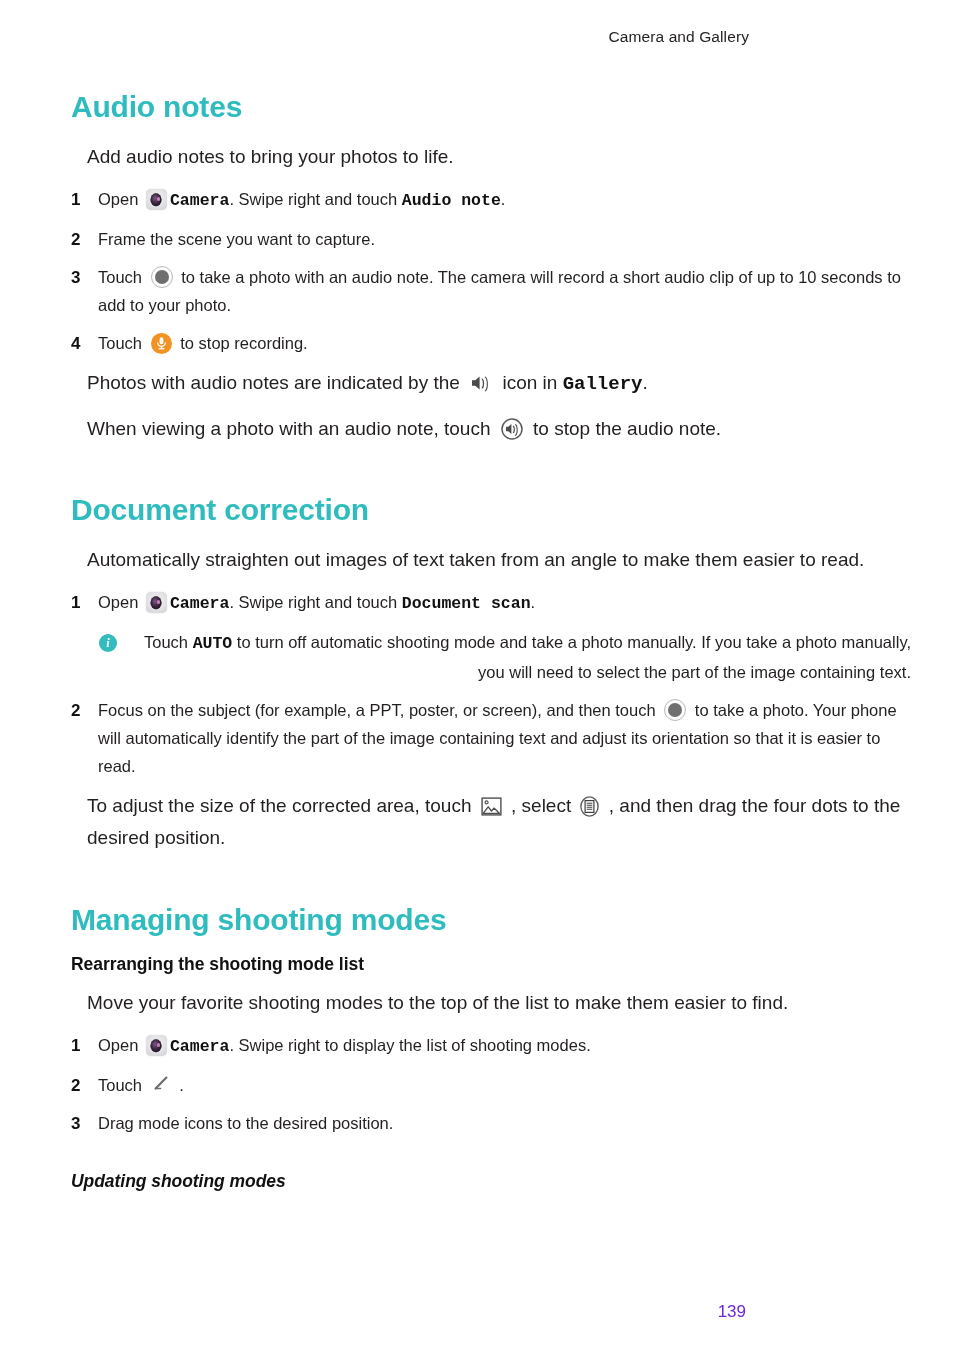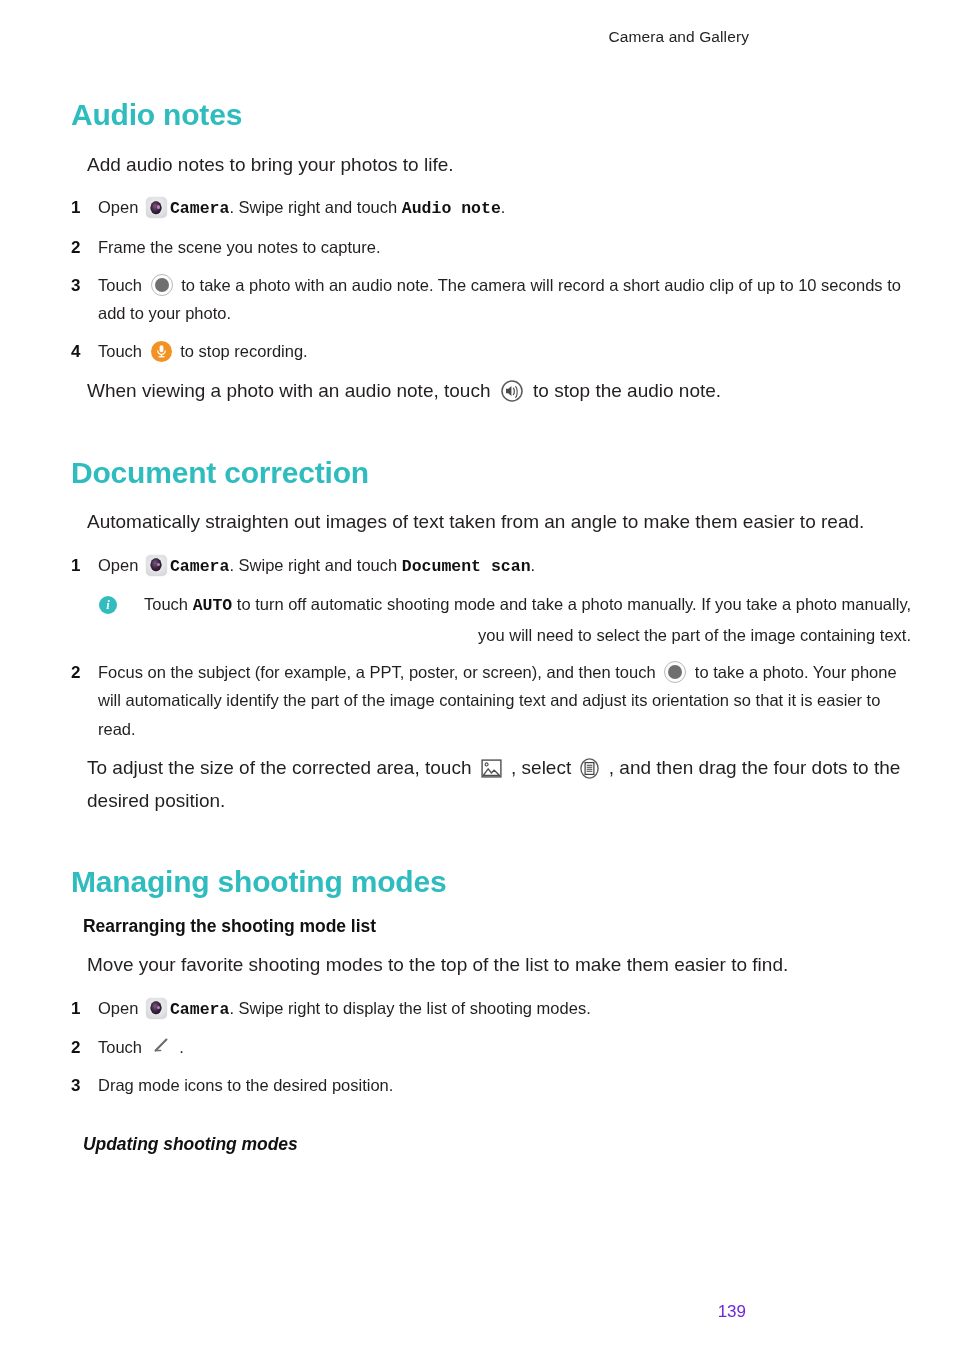--- a/index.html
+++ b/index.html
@@ -30,30 +30,30 @@
   .content {
     position: absolute;
     left: 71px;
     top: 82px;
     width: 840px;
   }
   h1.sect {
     font-size: 30px;
     font-weight: bold;
     color: #2ebcbe;
-    margin: 16px 0 17px 0;
+    margin: 8px 0 17px 0;
     letter-spacing: -0.2px;
     line-height: 1.12;
   }
   h1.sect.spaced-top { margin-top: 48px; }
   h2.sub {
     font-size: 17.5px;
     font-weight: bold;
     color: #111;
-    margin: 0 0 12px 12px;
+    margin: 0 0 12px 0;
     letter-spacing: -0.05px;
   }
   h2.sub.spaced-top { margin-top: 33px; font-style: italic; }
   p.body {
     font-size: 19px;
     line-height: 1.72;
     margin: 0 0 12px 16px;
     color: #231f20;
   }
   .steps { margin: 0 0 0 0; padding: 0; }
@@ -211,36 +211,41 @@
   <div class="content" id="content-root">
       <h1 class="sect">Audio notes</h1>
       <p class="body sp-bot">Add audio notes to bring your photos to life.</p>
       <div class="steps">
         <div class="step">
           <div class="step-num">1</div>
           <div class="step-txt"><span>Open </span><span class="ico ico-camera"></span><b>Camera</b><span>. Swipe right and touch </span><b>Audio note</b><span>.</span></div>
         </div>
         <div class="step">
           <div class="step-num">2</div>
-          <div class="step-txt"><span>Frame the scene you notes to capture.</span></div>
+          <div class="step-txt"><span>Frame the scene you want to capture.</span></div>
         </div>
         <div class="step">
           <div class="step-num">3</div>
           <div class="step-txt"><span>Touch </span><span class="ico ico-shutter"></span><span> to take a photo with an audio note. The camera will record a short audio clip of up to 10 seconds to add to your photo.</span></div>
         </div>
         <div class="step">
           <div class="step-num">4</div>
           <div class="step-txt"><span>Touch </span><span class="ico ico-mic"><svg width="13" height="14" viewBox="0 0 13 14">
                 <rect x="4.6" y="1.2" width="3.8" height="7" rx="1.9" fill="#fff"></rect>
                 <path d="M2.7 6.5a3.8 3.8 0 0 0 7.6 0" fill="none" stroke="#fff" stroke-width="1.3"></path>
                 <rect x="5.8" y="10" width="1.4" height="2.6" fill="#fff"></rect>
                 <rect x="3.5" y="12.1" width="6" height="1.3" fill="#fff"></rect>
               </svg></span><span> to stop recording.</span></div>
         </div>
       </div>
+      <p class="body sp-top"><span>Photos with audio notes are indicated by the </span><span class="ico ico-spk"><svg width="22" height="20" viewBox="0 0 22 20">
+            <path d="M2 7.2h3.3L9.6 3.4v13.2L5.3 12.8H2z" fill="#4a4a4a"></path>
+            <path d="M12.3 6.2c1.6 1.1 1.6 7.6 0 8.7" fill="none" stroke="#4a4a4a" stroke-width="1.3" stroke-linecap="round"></path>
+            <path d="M15.3 4.1c2.7 1.9 2.7 11.9 0 13.8" fill="none" stroke="#4a4a4a" stroke-width="1.15" stroke-linecap="round"></path>
+          </svg></span><span> icon in </span><b>Gallery</b><span>.</span></p>
       <p class="body sp-top"><span>When viewing a photo with an audio note, touch </span><span class="ico ico-spk-circ"><svg width="22" height="22" viewBox="0 0 22 22">
             <circle cx="11" cy="11" r="10" fill="none" stroke="#5a5a5a" stroke-width="1.5"></circle>
             <path d="M5 8.8h2.3L10.4 6v10L7.3 13.2H5z" fill="#4a4a4a"></path>
             <path d="M12.4 8.2c1.2.8 1.2 5.6 0 6.4" fill="none" stroke="#4a4a4a" stroke-width="1.2" stroke-linecap="round"></path>
             <path d="M14.6 6.6c2.1 1.5 2.1 9.3 0 10.8" fill="none" stroke="#4a4a4a" stroke-width="1.05" stroke-linecap="round"></path>
           </svg></span><span> to stop the audio note.</span></p>
       <h1 class="sect spaced-top">Document correction</h1>
       <p class="body sp-bot">Automatically straighten out images of text taken from an angle to make them easier to read.</p>
       <div class="steps">
         <div class="step">

